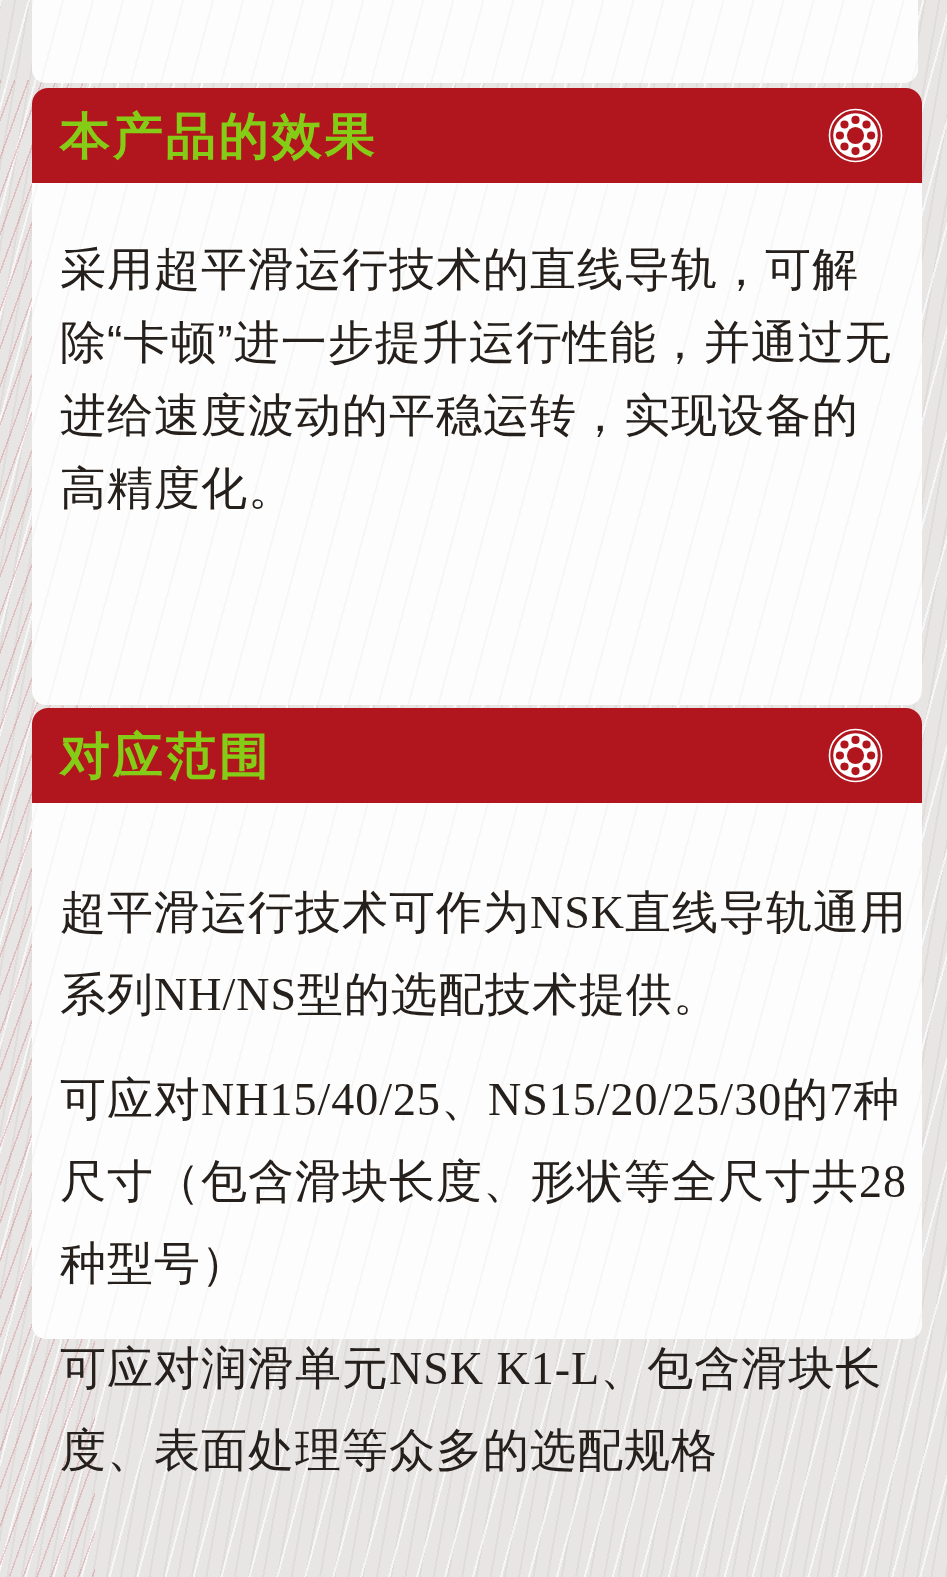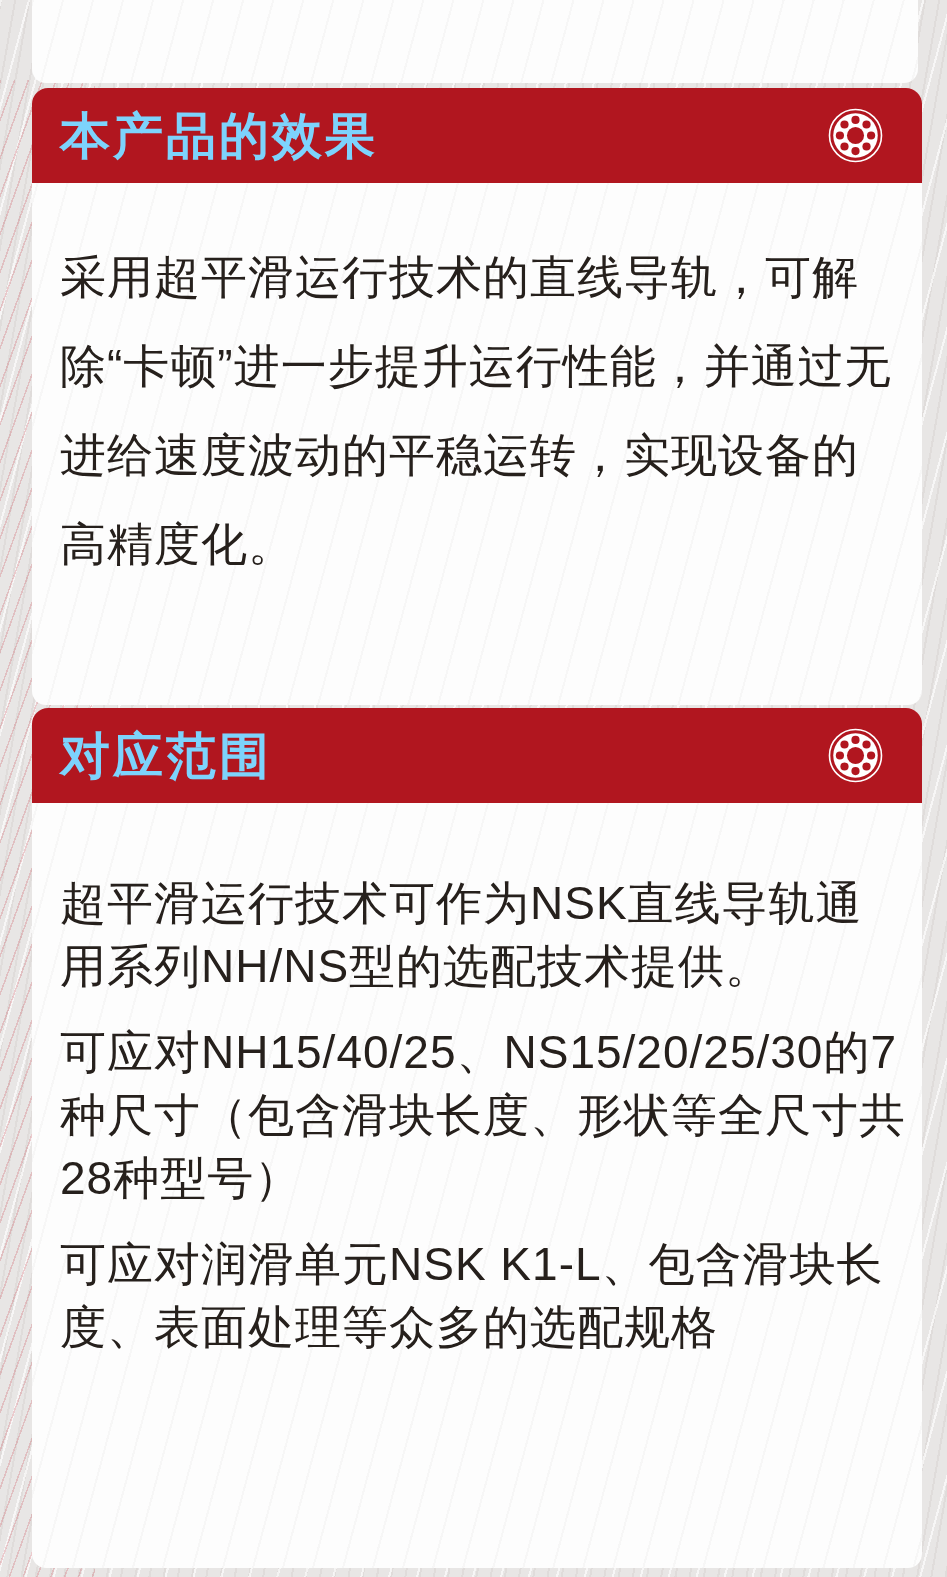--- a/index.html
+++ b/index.html
@@ -24,46 +24,46 @@
     position:absolute;left:32px;width:890px;
     background-color:#fdfdfd;
     background-image:repeating-linear-gradient(105deg, rgba(150,145,142,0.06) 0 2px, rgba(0,0,0,0) 2px 29px);
     z-index:1;
   }
   .card-top{
     top:0;height:83px;width:886px;
     border-radius:0 0 14px 14px;
   }
   .card-effects{ top:88px;height:617px;border-radius:16px 16px 14px 14px; }
-  .card-range{ top:708px;height:860px;border-radius:16px 16px 14px 14px; }
+  .card-range{ top:708px;height:631px;border-radius:16px 16px 14px 14px; }
   .section-header{
     height:95px;
     border-radius:16px 16px 0 0;
     background:#b1161f;
     display:flex;align-items:center;justify-content:space-between;
     padding:0 38px 0 28px;
     box-sizing:border-box;
   }
   .section-title{
     margin:0;
-    color:#7dd3fc;
+    color:#84cc16;
     font-size:50px;
     font-weight:700;
     letter-spacing:3px;
     line-height:1;
   }
   .bearing{width:57px;height:57px;display:block;flex:0 0 auto;}
   .section-body{
     box-sizing:border-box;
     color:#26201c;
     font-size:46px;
     letter-spacing:1px;
   }
-  .card-effects .section-body{ padding:50px 26px 0 28px; line-height:89px; }
-  .card-range   .section-body{ padding:69px 14px 0 28px; line-height:63px; }
+  .card-effects .section-body{ padding:50px 26px 0 28px; line-height:73px; }
+  .card-range   .section-body{ padding:69px 14px 0 28px; line-height:82px;font-family:Liberation Serif, serif; }
   .section-body .para{ margin:0 0 23px 0; }
   .section-body .para:last-child{ margin-bottom:0; }
 </style>
 </head>
 <body>
 
 <div class="page">
 
   <div class="card card-top"></div>
 

